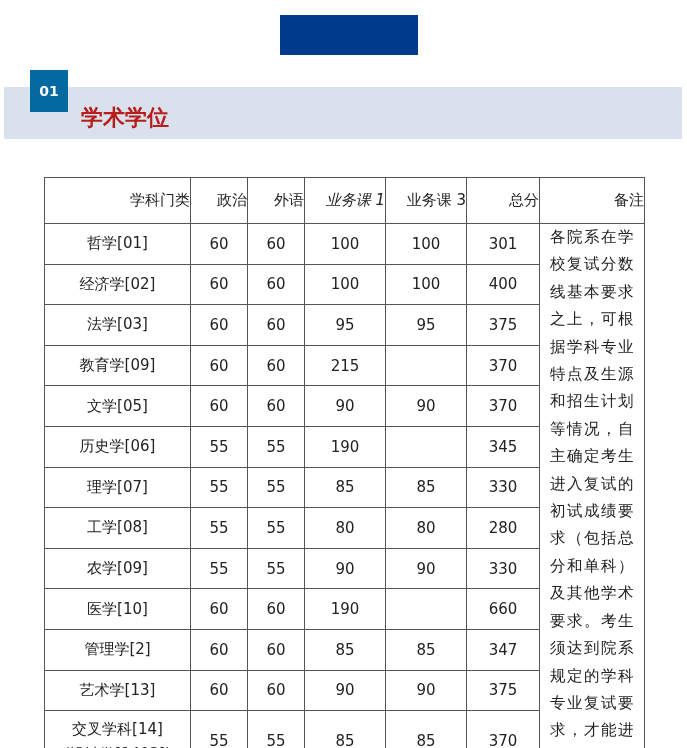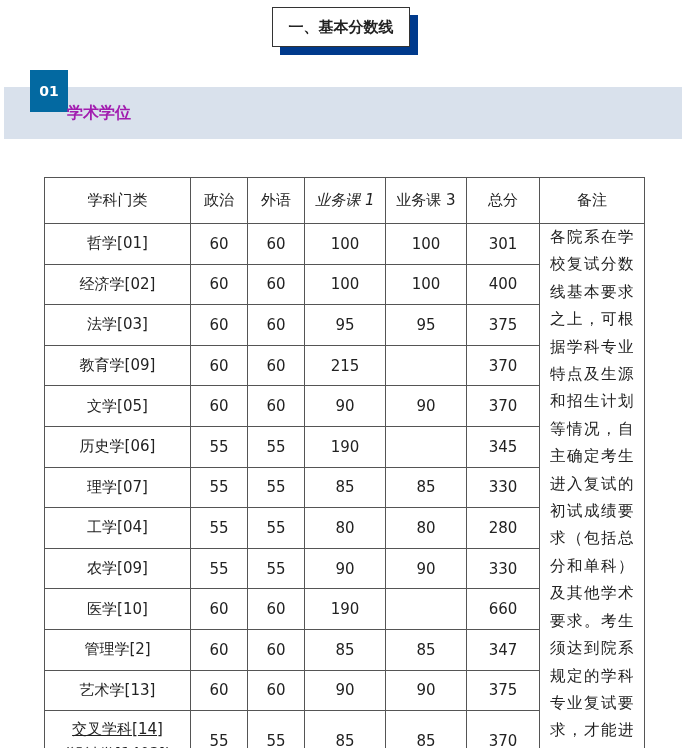--- a/index.html
+++ b/index.html
@@ -65,45 +65,46 @@
       color: #fff;
       font-weight: bold;
       font-size: 14px;
       display: flex;
       align-items: center;
       justify-content: center;
       z-index: 2;
     }
     .banner-title {
       position: absolute;
-      left: 67px;
+      left: 81px;
       top: 103px;
-      font-size: 16px;
+      font-size: 22px;
       font-weight: bold;
-      color: #a21caf;
+      color: #b91c1c;
       z-index: 2;
     }
     
     table.scores {
       position: absolute;
       left: 44px;
       top: 177px;
       border-collapse: collapse;
       font-size: 15px;
       color: #222;
     }
     table.scores th, table.scores td {
       border: 1px solid #555;
       text-align: center;
       vertical-align: middle;
       padding: 0;
       font-weight: normal;
     }
     table.scores th {
       height: 45px;
+      text-align: right;
     }
     table.scores td {
       height: 37px;
     }
     table.scores tr.last td {
       height: 57px;
       line-height: 25px;
     }
     .c-cat { width: 145px; }
     .c-pol { width: 56px; }
@@ -117,28 +118,27 @@
       font-size: 15.5px;
       line-height: 27.4px;
       padding: 0 5px 0 6px !important;
       letter-spacing: 1.5px;
       vertical-align: top !important;
     }
     td.note span {
       display: block;
       padding-top: 0px;
     }
-    .cat-line { display: block; text-decoration: underline; }
+    .cat-line { display: block; }
   </style>
 </head>
 <body>
 
 <div class="title-wrap">
   <div class="title-shadow"></div>
-  <div class="title-box">一、基本分数线</div>
 </div>
 
 <div class="banner"></div>
 <div class="badge">01</div>
 <div class="banner-title">学术学位</div>
 
 <table class="scores">
   <thead>
     <tr>
       <th class="c-cat">学科门类</th>
@@ -204,21 +204,21 @@
     </tr>
     <tr>
       <td>理学[07]</td>
       <td>55</td>
       <td>55</td>
       <td>85</td>
       <td>85</td>
       <td>330</td>
     </tr>
     <tr>
-      <td>工学[04]</td>
+      <td>工学[08]</td>
       <td>55</td>
       <td>55</td>
       <td>80</td>
       <td>80</td>
       <td>280</td>
     </tr>
     <tr>
       <td>农学[09]</td>
       <td>55</td>
       <td>55</td>

